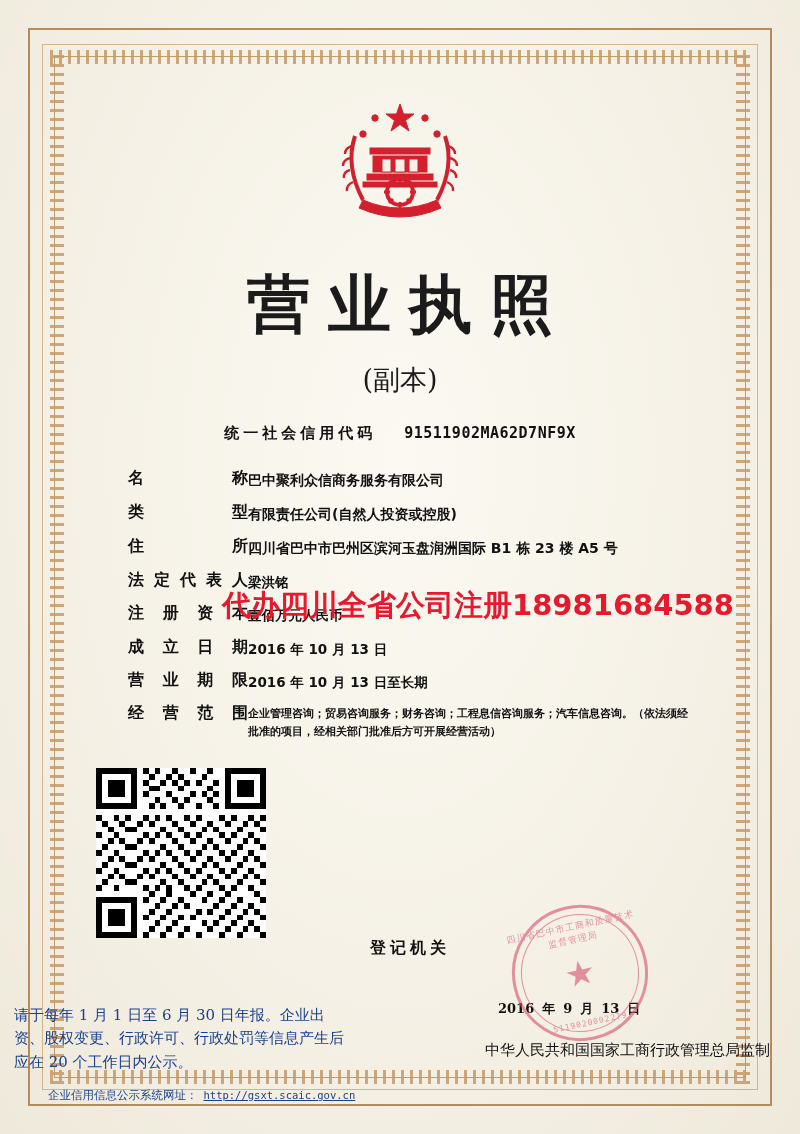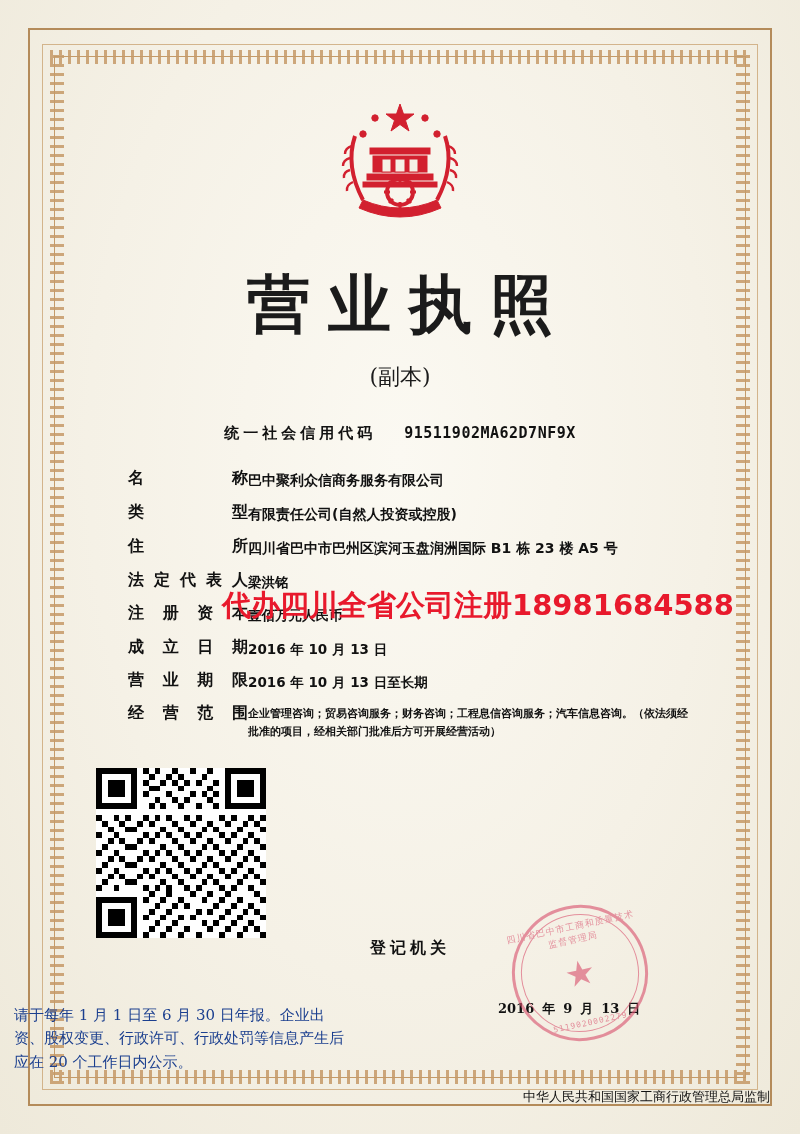--- a/index.html
+++ b/index.html
@@ -50,21 +50,21 @@
     font-family:"DejaVu Serif","Liberation Serif",serif;
     font-weight:bold;
     font-size:63px;
     letter-spacing:18px;
     color:#1b1b1b;
     text-indent:18px;
   }
   .subtitle{
     position:absolute;left:0;right:0;top:362px;text-align:center;
     font-family:"DejaVu Serif","Liberation Serif",serif;
-    font-size:22px;color:#1b1b1b;
+    font-size:27px;color:#1b1b1b;
   }
   .credit-code{
     position:absolute;left:0;right:0;top:424px;text-align:center;
     font-size:15px;color:#111;
     font-family:"DejaVu Serif","Liberation Serif",serif;
     font-weight:bold;
   }
   .credit-code .num{
     font-family:"DejaVu Sans Mono","Liberation Mono",monospace;
     letter-spacing:.5px;margin-left:28px;font-weight:bold;
@@ -140,22 +140,22 @@
   .sys-url{
     position:absolute;left:48px;top:1088px;
     font-size:11.5px;color:#1b3f8f;
     font-family:"DejaVu Serif","Liberation Serif",serif;
   }
   .sys-url .u{
     font-family:"DejaVu Sans Mono","Liberation Mono",monospace;
     font-size:10.5px;margin-left:6px;text-decoration:underline;
   }
   .issuer{
-    position:absolute;right:30px;top:1088px;
-    font-size:13px;color:#111;
+    position:absolute;right:30px;top:1041px;
+    font-size:15px;color:#111;
     font-family:"DejaVu Serif","Liberation Serif",serif;
   }
   
   .watermark{
     position:absolute;left:222px;top:586px;
     font-size:29px;font-weight:bold;color:#e8192c;
     font-family:"DejaVu Sans","Liberation Sans",sans-serif;
     letter-spacing:0;
     white-space:nowrap;
     z-index:5;
@@ -551,16 +551,19 @@
 
   <div class="stamp">
     <div class="ring"></div>
     <div class="arc-top">四川省巴中市工商和质量技术监督管理局</div>
     <div class="star">★</div>
     <div class="arc-bot">5119020002279</div>
   </div>
 
   <div class="notice">请于每年 1 月 1 日至 6 月 30 日年报。企业出资、股权变更、行政许可、行政处罚等信息产生后应在 20 个工作日内公示。</div>
 
+  <div class="sys-url">
+    <span>企业信用信息公示系统网址：</span><span class="u">http://gsxt.scaic.gov.cn</span>
+  </div>
 
   <div class="issuer">中华人民共和国国家工商行政管理总局监制</div>
 
 </div>
 
 </body></html>

